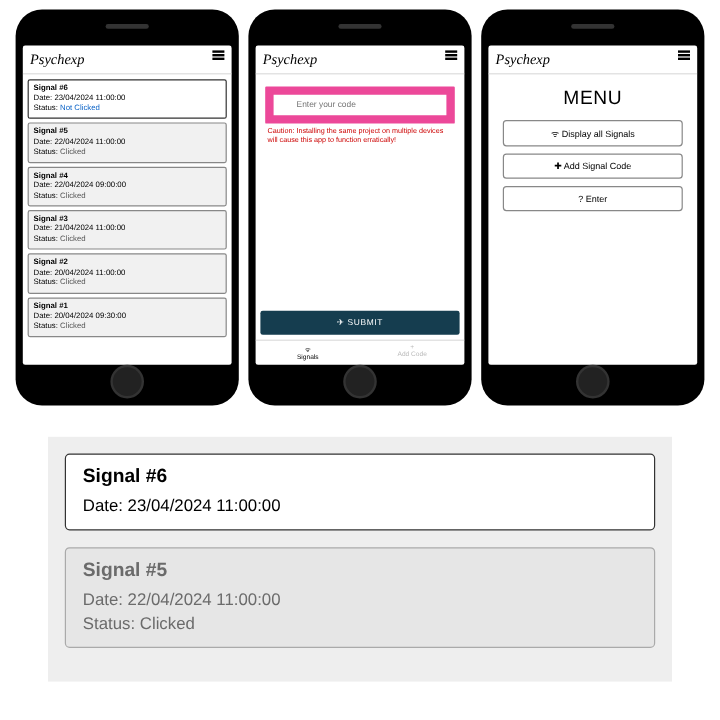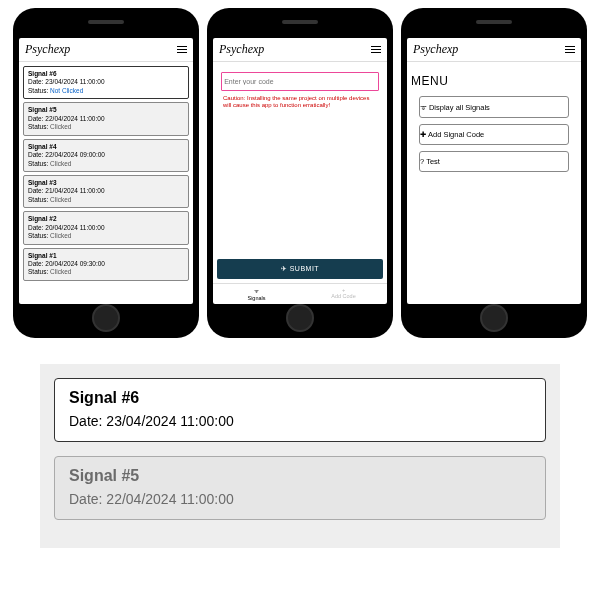--- a/index.html
+++ b/index.html
@@ -15,54 +15,54 @@
   }
   .phone::after {
     content: ""; position: absolute; bottom: 6px; left: 50%; transform: translateX(-50%);
     width: 24px; height: 24px; border: 2px solid #333; border-radius: 50%; background: #222;
   }
   .screen {
     width: 100%; height: 100%; background: #fff; border-radius: 2px;
     display: flex; flex-direction: column; overflow: hidden;
   }
   .appbar {
-    display: flex; justify-content: space-between; align-items: center;
+    display: flex; justify-content: space-between; 
     padding: 4px 6px; border-bottom: 1px solid #ddd; font-family: "Brush Script MT", cursive;
     font-size: 12px; font-style: italic;
   }
   .hamburger { display: flex; flex-direction: column; gap: 1.5px; cursor: pointer; }
   .hamburger span { width: 10px; height: 1.5px; background: #000; }
   .screen-body { flex: 1; padding: 4px; overflow: hidden; font-size: 6.5px; position: relative; }
   .signal-card {
     border: 1px solid #888; border-radius: 2px; padding: 3px 4px; margin-bottom: 3px;
     background: #f1f1f1; line-height: 1.3;
   }
   .signal-card.active { background: #fff; border-color: #333; }
   .not-clicked { color: #0b63c7; }
   .clicked { color: #555; }
   .code-input {
-    width: 95%; margin: 6px auto 4px auto; display: block; padding: 5px 2px;
-    border: 1px solid #ec4899; font-size: 7px; border-radius: 1px;
+    width: 95%; margin: 6px auto 4px auto; display: block; padding: 5px 19px;
+    border: 7px solid #ec4899; font-size: 7px; border-radius: 1px;
   }
   .caution { color: #c00; font-size: 6px; padding: 0 6px; line-height: 1.2; }
   .submit-btn {
     position: absolute; bottom: 4px; left: 4px; right: 4px;
     background: #153d4f; color: #fff; text-align: center; padding: 6px 0;
     font-size: 7px; border-radius: 2px; letter-spacing: 0.5px;
   }
   .submit-btn::before { content: "✈ "; font-size: 7px; }
   .tabbar {
     border-top: 1px solid #ddd; display: flex; font-size: 5.5px; color: #666;
   }
   .tabbar > div { flex: 1; text-align: center; padding: 3px 0; }
   .tab-active { color: #000; font-weight: 500; }
-  .menu-title { text-align: left; font-size: 12px; margin: 8px 0 8px 0; letter-spacing: 0.5px; }
+  .menu-title { text-align: center; font-size: 16px; margin: 8px 0 8px 0; letter-spacing: 0.5px; }
   .menu-btn {
     border: 1px solid #888; border-radius: 3px; margin: 0 8px 6px 8px;
-    padding: 5px 0; font-size: 7.5px; background: #fff;
+    padding: 5px 0; text-align: center; font-size: 7.5px; background: #fff;
   }
   .detail {
     margin: 18px 40px 0 40px; background: #eee; padding: 14px;
   }
   .detail-card {
     border: 1px solid #333; border-radius: 4px; background: #fff;
     padding: 10px 14px 12px 14px; margin-bottom: 14px;
   }
   .detail-card.greyed {
     background: #e6e6e6; border-color: #aaa; color: #6b6b6b;
@@ -164,30 +164,31 @@
         <div class="menu-btn">
           <span>ᯤ</span>
           <span>Display all Signals</span>
         </div>
         <div class="menu-btn">
           <span>✚</span>
           <span>Add Signal Code</span>
         </div>
         <div class="menu-btn">
           <span>?</span>
-          <span>Test</span>
+          <span>Enter</span>
         </div>
       </div>
     </div>
   </div>
 
 </div>
 
 <div class="detail">
   <div class="detail-card">
     <h3>Signal #6</h3>
     <p>Date: 23/04/2024 11:00:00</p>
   </div>
   <div class="detail-card greyed">
     <h3>Signal #5</h3>
     <p>Date: 22/04/2024 11:00:00</p>
+    <p>Status: Clicked</p>
   </div>
 </div>
 
 </body></html>

